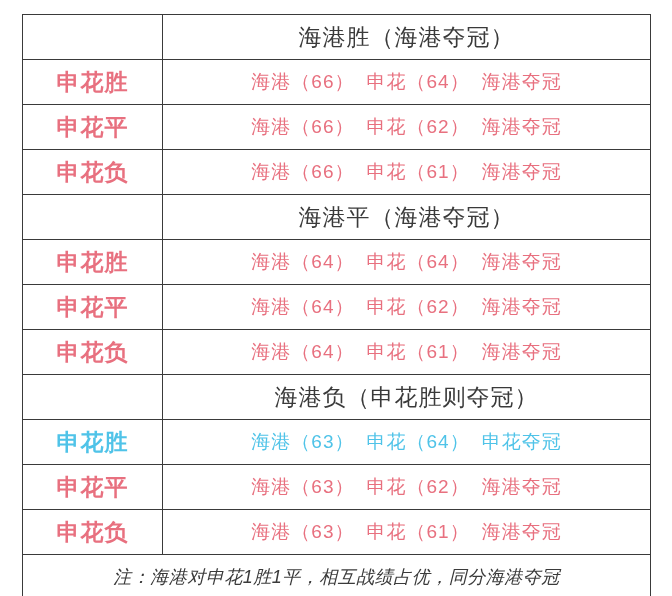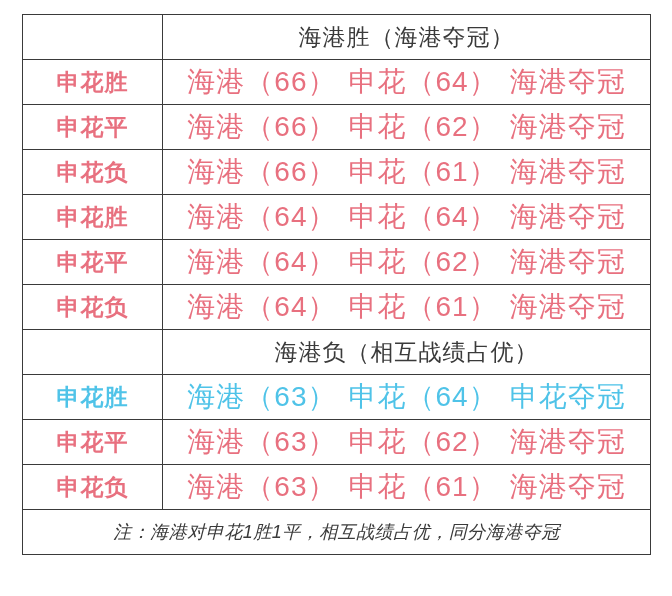--- a/index.html
+++ b/index.html
@@ -44,21 +44,21 @@
   }
   .blank-cell {
     background: #ffffff;
   }
   .result-label {
     font-size: 23px;
     letter-spacing: 1px;
     font-weight: bold;
   }
   .detail {
-    font-size: 28px;
+    font-size: 19px;
     letter-spacing: 1px;
   }
   .detail span.seg {
     display: inline-block;
     padding: 0 6px;
   }
   .pink { color: #e8707f; }
   .cyan { color: #4fc3e8; }
 
   .note-row td {
@@ -97,41 +97,45 @@
         </td>
       </tr>
       <tr>
         <td class="result-label pink">申花负</td>
         <td class="detail pink">
           <span class="seg">海港（66）</span><span class="seg">申花（61）</span><span class="seg">海港夺冠</span>
         </td>
       </tr>
 
       <tr>
+        <td class="blank-cell"></td>
+        <td class="section-title">海港平（海港夺冠）</td>
+      </tr>
+      <tr>
         <td class="result-label pink">申花胜</td>
         <td class="detail pink">
           <span class="seg">海港（64）</span><span class="seg">申花（64）</span><span class="seg">海港夺冠</span>
         </td>
       </tr>
       <tr>
         <td class="result-label pink">申花平</td>
         <td class="detail pink">
           <span class="seg">海港（64）</span><span class="seg">申花（62）</span><span class="seg">海港夺冠</span>
         </td>
       </tr>
       <tr>
         <td class="result-label pink">申花负</td>
         <td class="detail pink">
           <span class="seg">海港（64）</span><span class="seg">申花（61）</span><span class="seg">海港夺冠</span>
         </td>
       </tr>
 
       <tr>
         <td class="blank-cell"></td>
-        <td class="section-title">海港负（相互战绩占优）</td>
+        <td class="section-title">海港负（申花胜则夺冠）</td>
       </tr>
       <tr>
         <td class="result-label cyan">申花胜</td>
         <td class="detail cyan">
           <span class="seg">海港（63）</span><span class="seg">申花（64）</span><span class="seg">申花夺冠</span>
         </td>
       </tr>
       <tr>
         <td class="result-label pink">申花平</td>
         <td class="detail pink">

